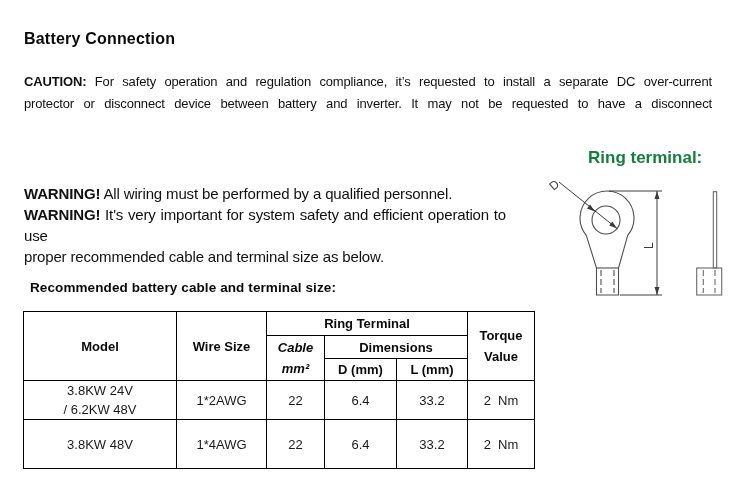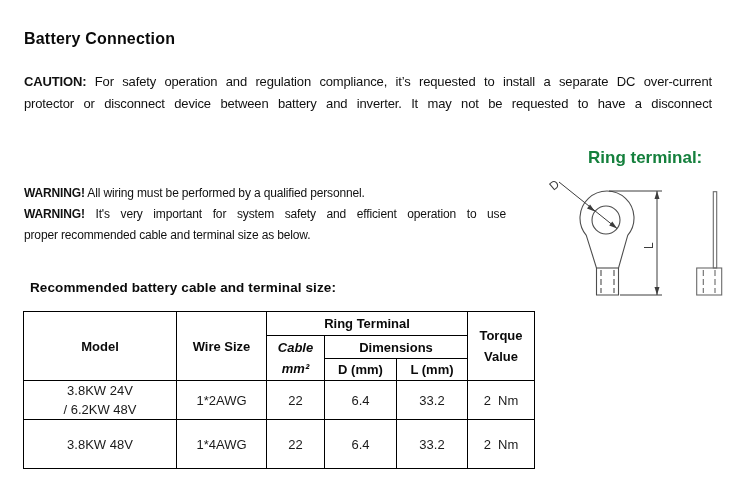--- a/index.html
+++ b/index.html
@@ -10,21 +10,21 @@
   .doc-title {
     position:absolute; left:24px; top:30px;
     font-size:16px; font-weight:700; letter-spacing:0.2px; color:#0a0a0a;
   }
   .caution-block {
     position:absolute; left:24px; top:71px; width:688px;
     font-size:13px; line-height:22.4px; letter-spacing:-0.15px;
   }
   .warning-block {
     position:absolute; left:24px; top:183px; width:482px;
-    font-size:12px; line-height:21px; letter-spacing:-0.15px;
+    font-size:15px; line-height:21px; letter-spacing:-0.15px;
   }
   .jline { text-align:justify; text-align-last:justify; }
   .jline.last { text-align-last:left; }
   .inline-label { font-weight:700;margin-top:36px; }
   .ring-heading {
     position:absolute; left:565px; top:148px;
     font-size:17px; font-weight:700; color:#15803d;margin-left:23px;
   }
   .section-heading {
     position:absolute; left:30px; top:280px;

